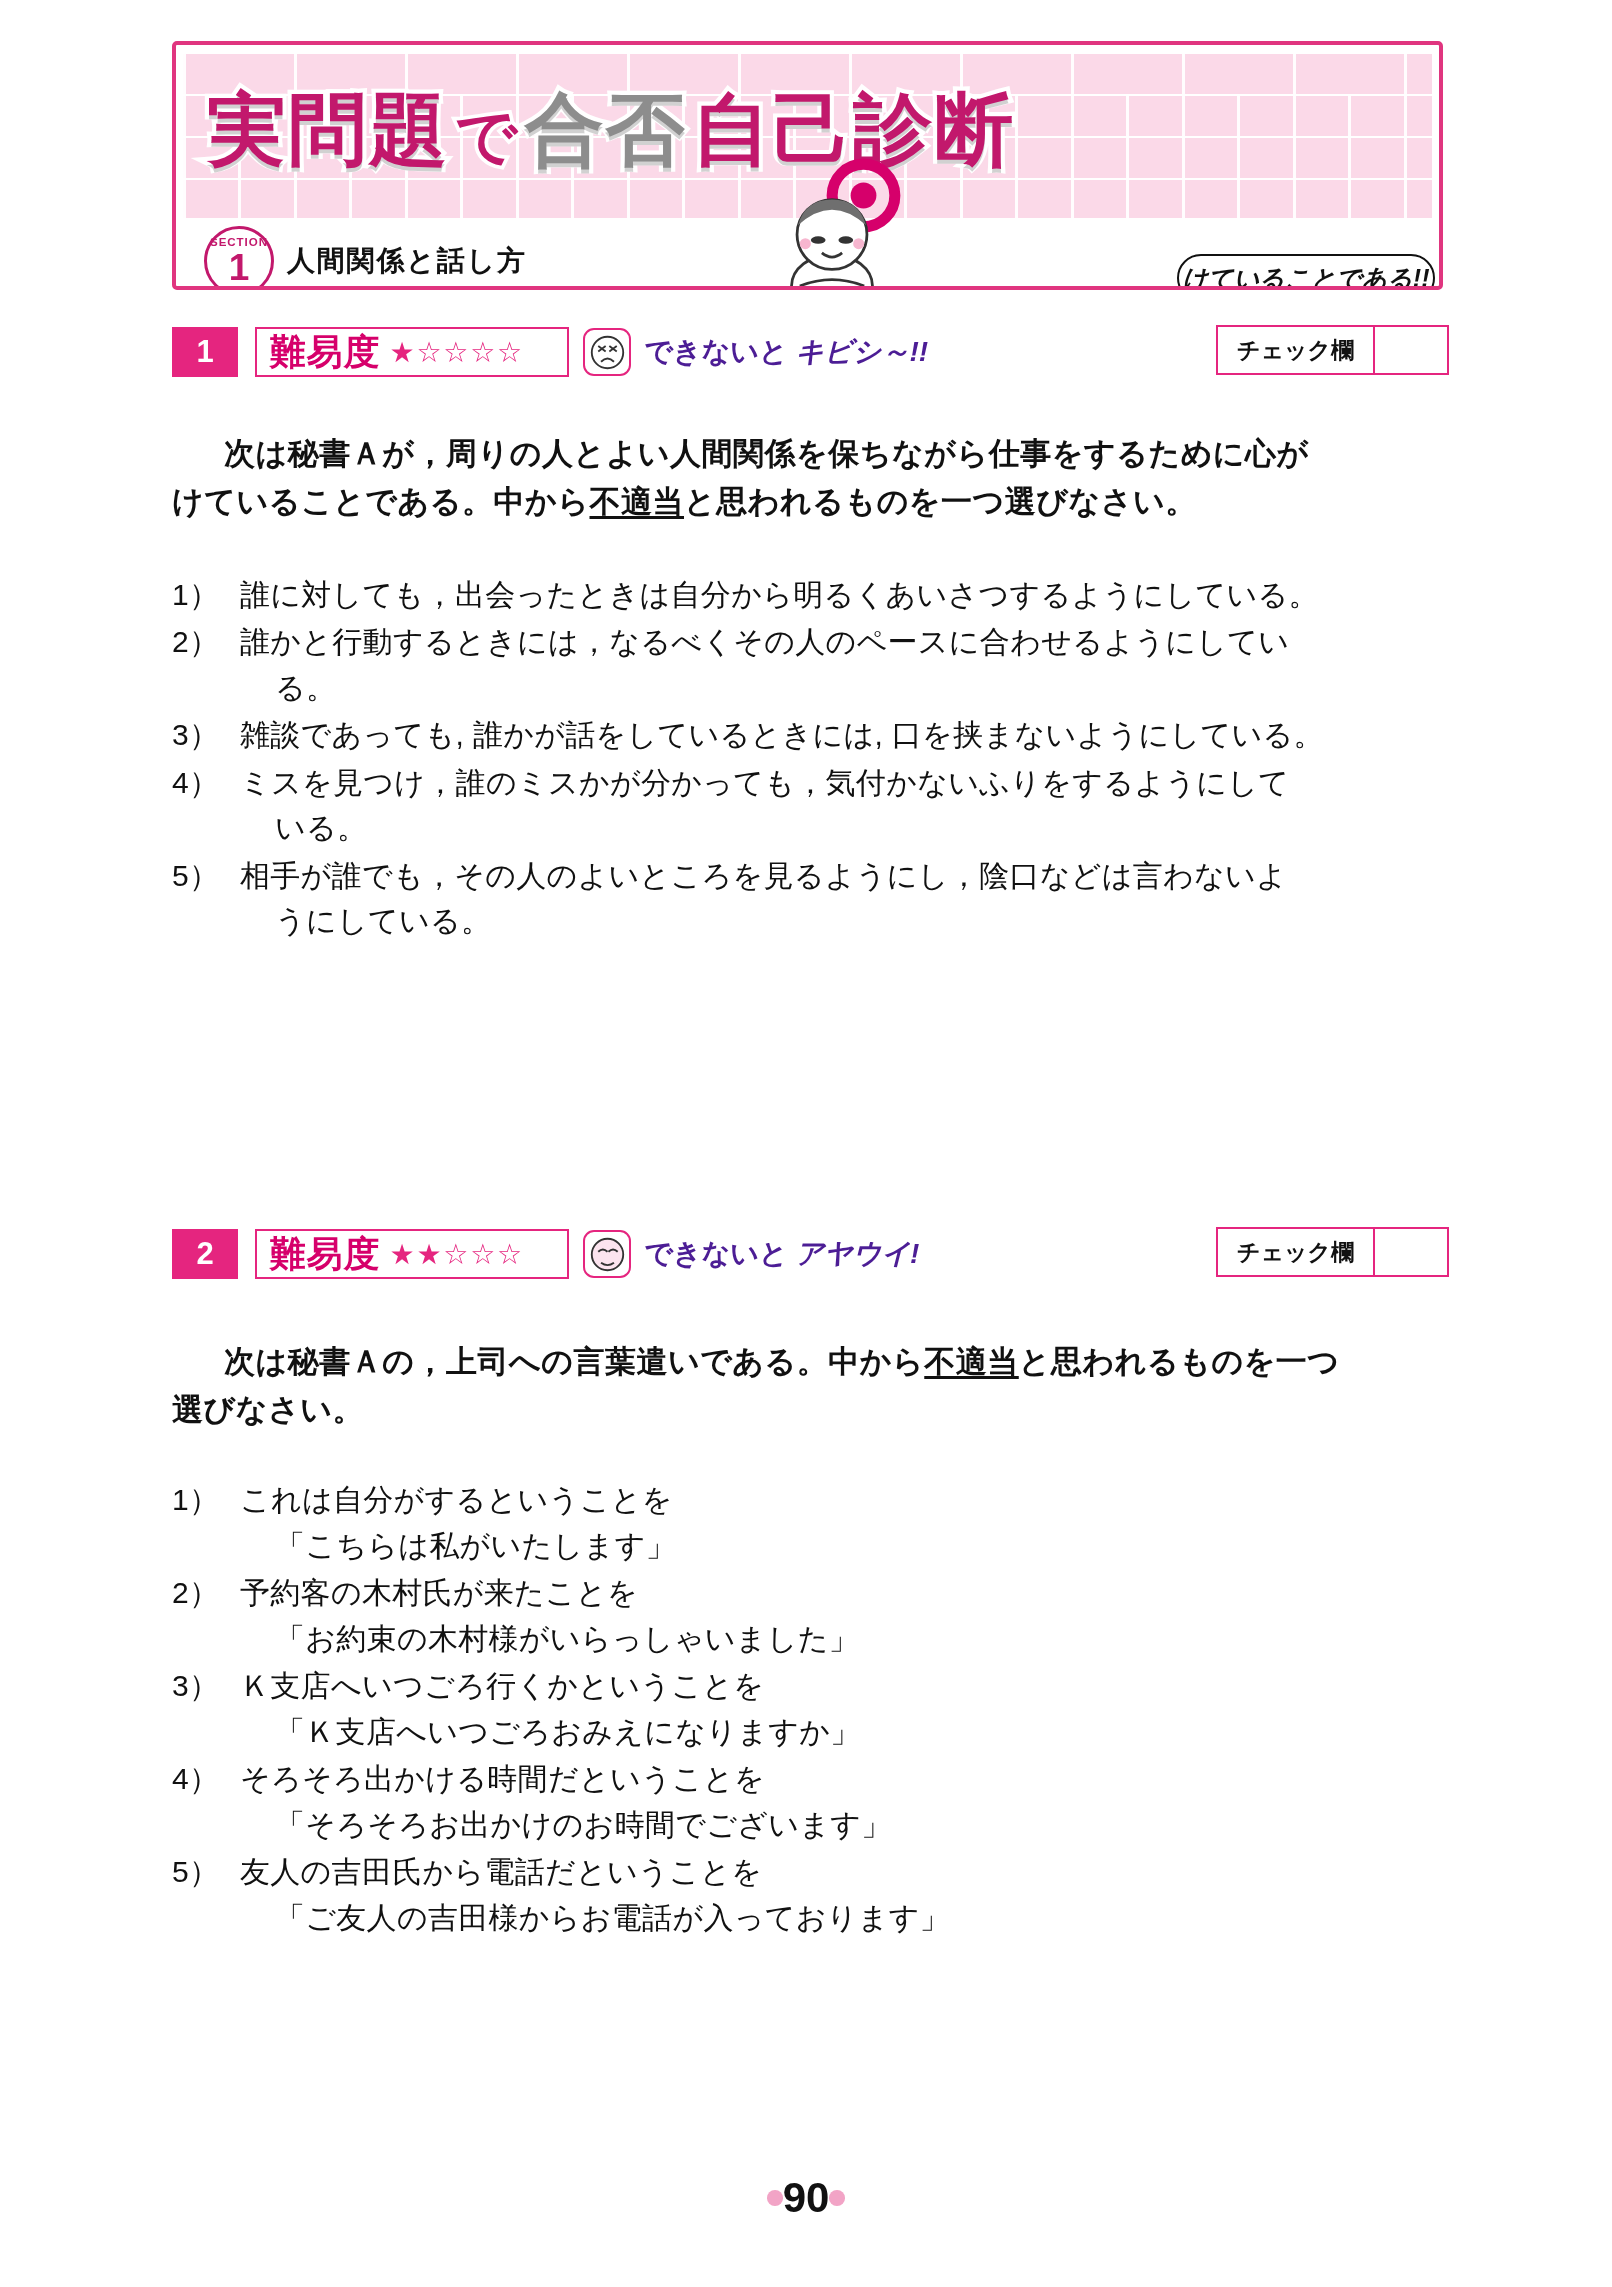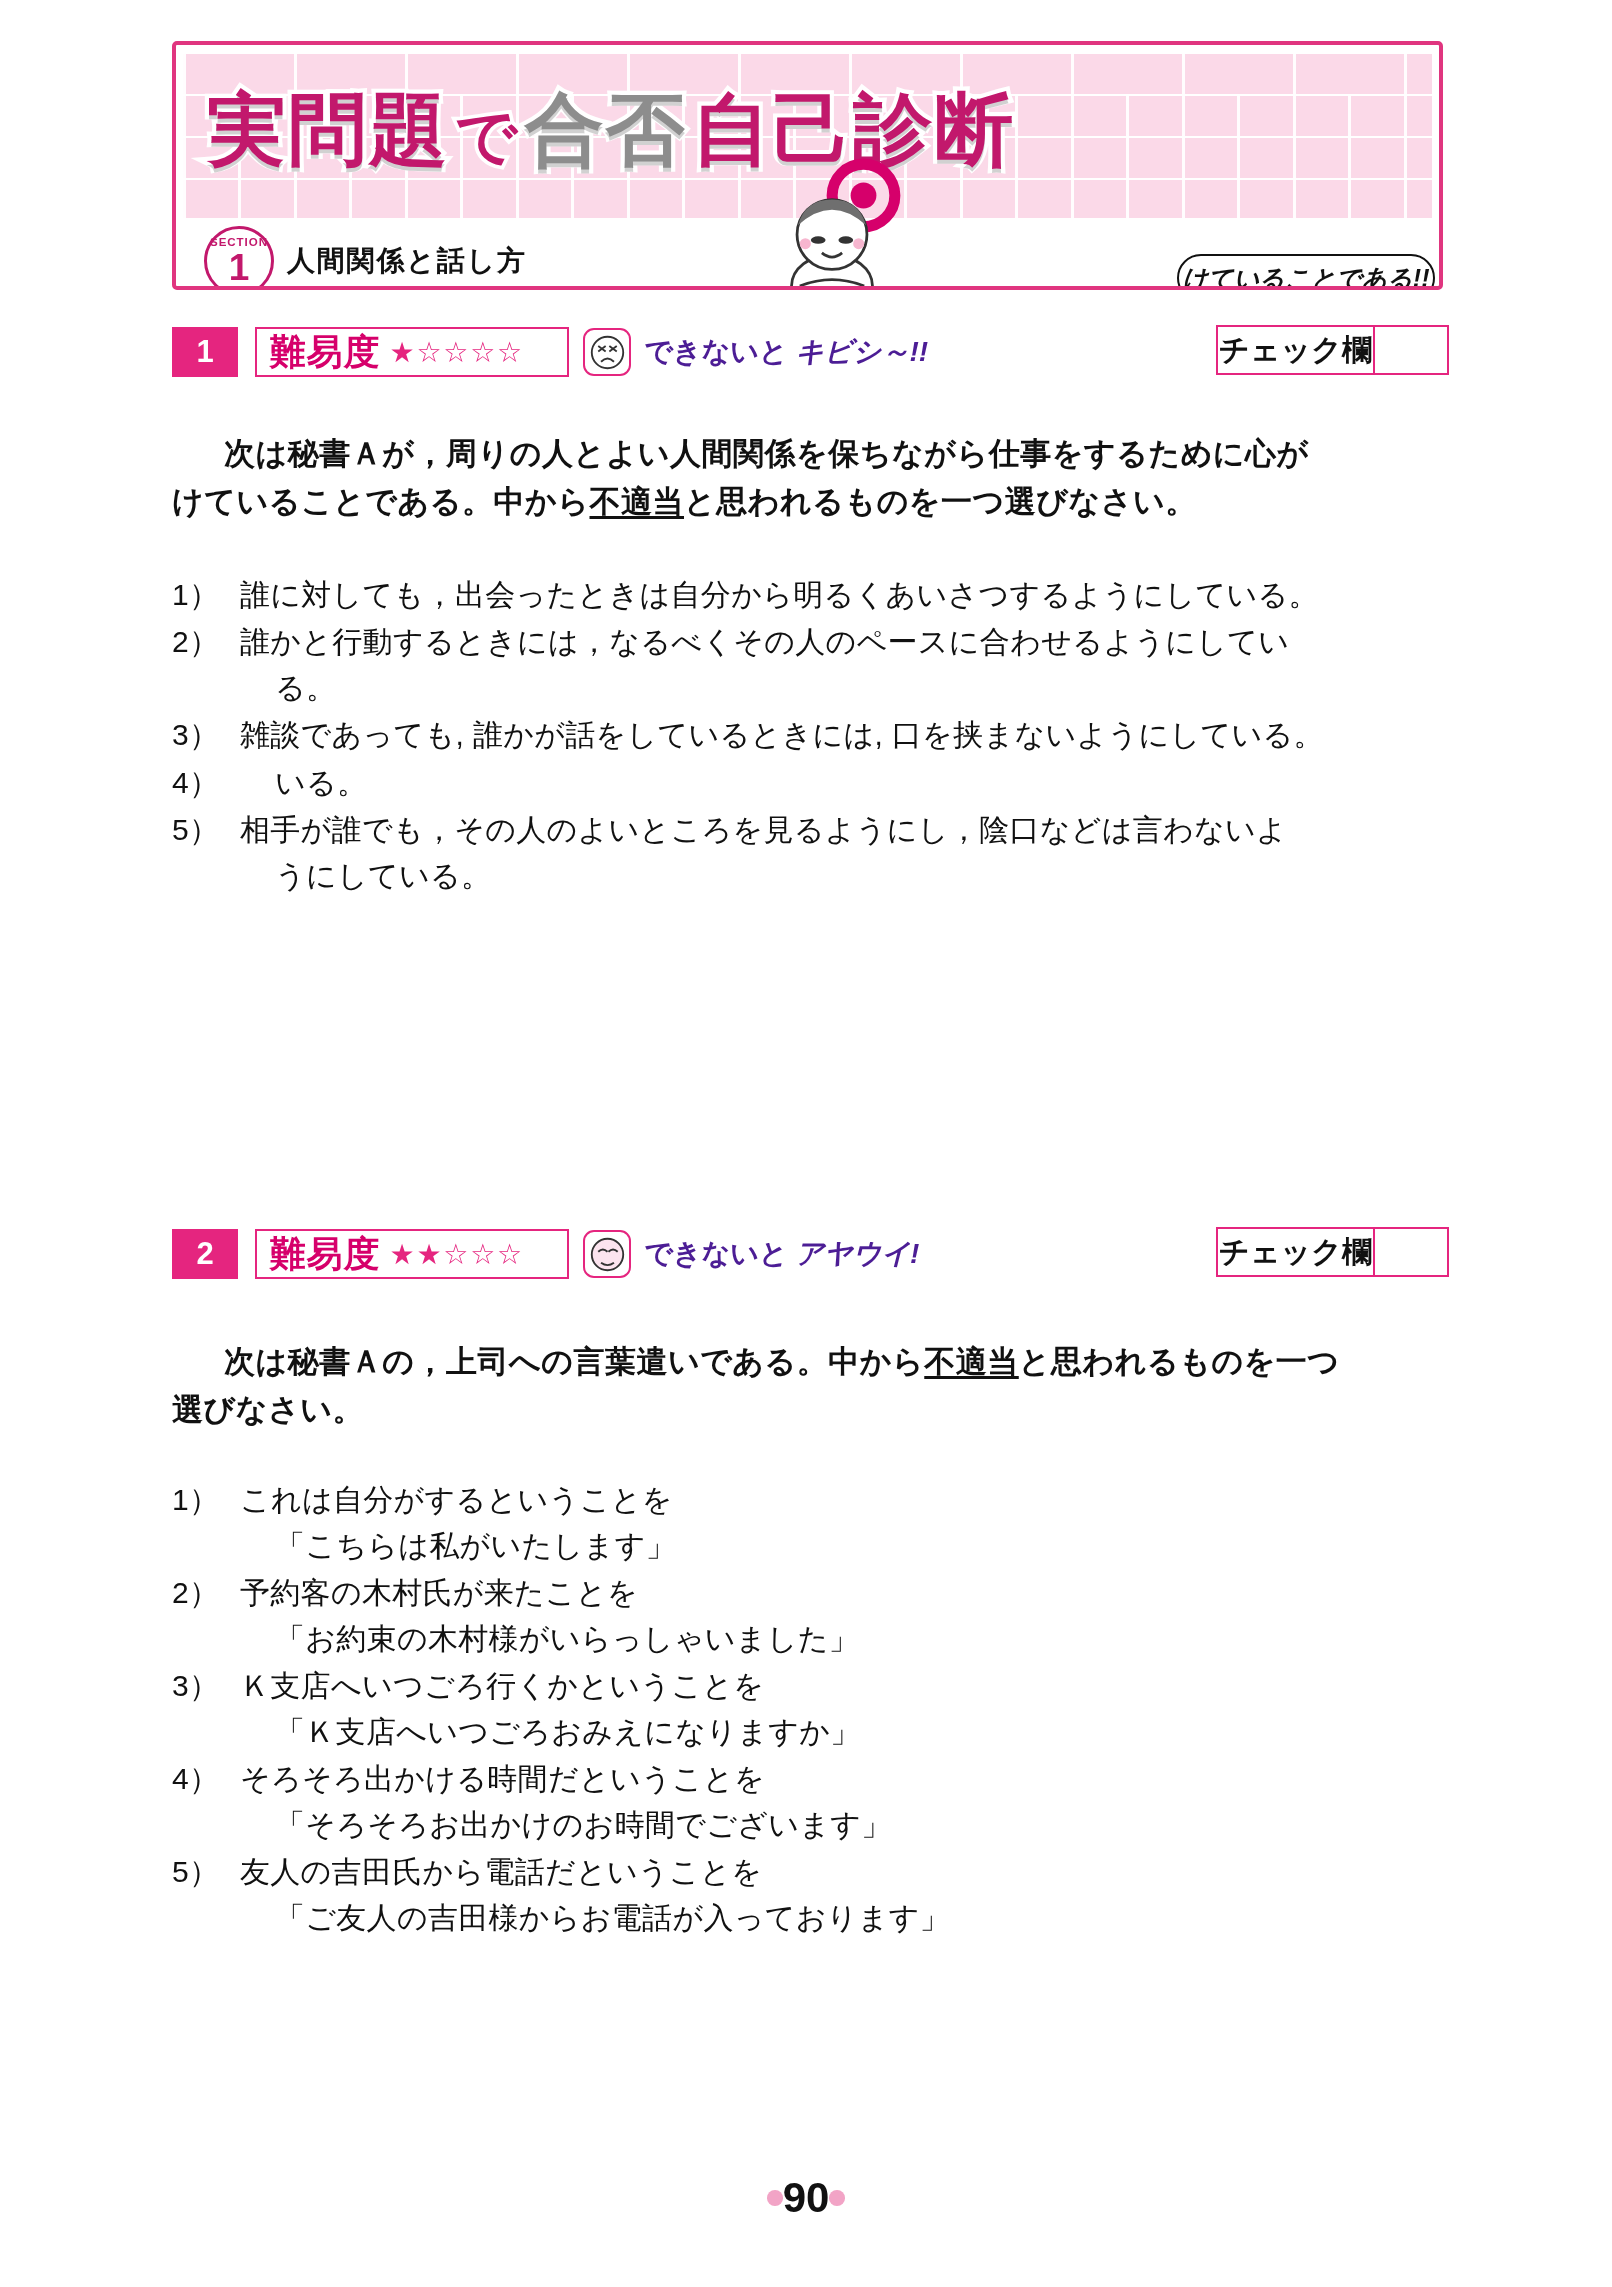--- a/index.html
+++ b/index.html
@@ -244,21 +244,21 @@
     height: 50px;
     border: 2.8px solid #e5257f;
     box-sizing: border-box;
   }
   .q-check .ck-label {
     width: 155px;
     height: 100%;
     display: flex;
     align-items: center;
     justify-content: center;
-    font-size: 30px;
+    font-size: 23px;
     font-weight: bold;
     color: #111111;
   }
   .q-check .ck-box {
     width: 72px;
     height: 100%;
     border-left: 2.8px solid #e5257f;
   }
 
   
@@ -405,21 +405,21 @@
     <div class="choice">
       <span class="mk">2）</span>
       <span class="tx"><span>誰かと行動するときには，なるべくその人のペースに合わせるようにしてい</span><span class="sub">る。</span></span>
     </div>
     <div class="choice">
       <span class="mk">3）</span>
       <span class="tx">雑談であっても, 誰かが話をしているときには, 口を挟まないようにしている。</span>
     </div>
     <div class="choice">
       <span class="mk">4）</span>
-      <span class="tx"><span class="sub">いる。</span></span>
+      <span class="tx"><span>ミスを見つけ，誰のミスかが分かっても，気付かないふりをするようにして</span><span class="sub">いる。</span></span>
     </div>
     <div class="choice">
       <span class="mk">5）</span>
       <span class="tx"><span>相手が誰でも，その人のよいところを見るようにし，陰口などは言わないよ</span><span class="sub">うにしている。</span></span>
     </div>
   </div>
 
   <div class="q-head" style="top:1227px;">
     <div class="q-num">2</div>
     <div class="q-diff">

